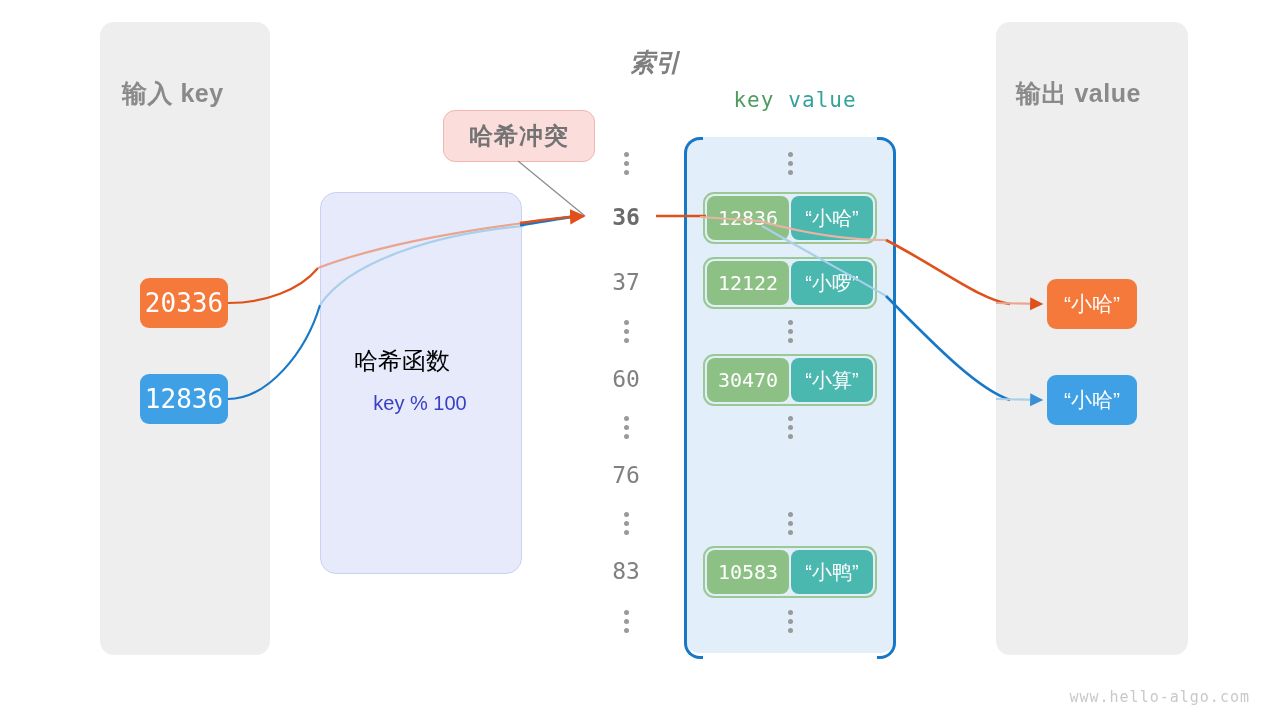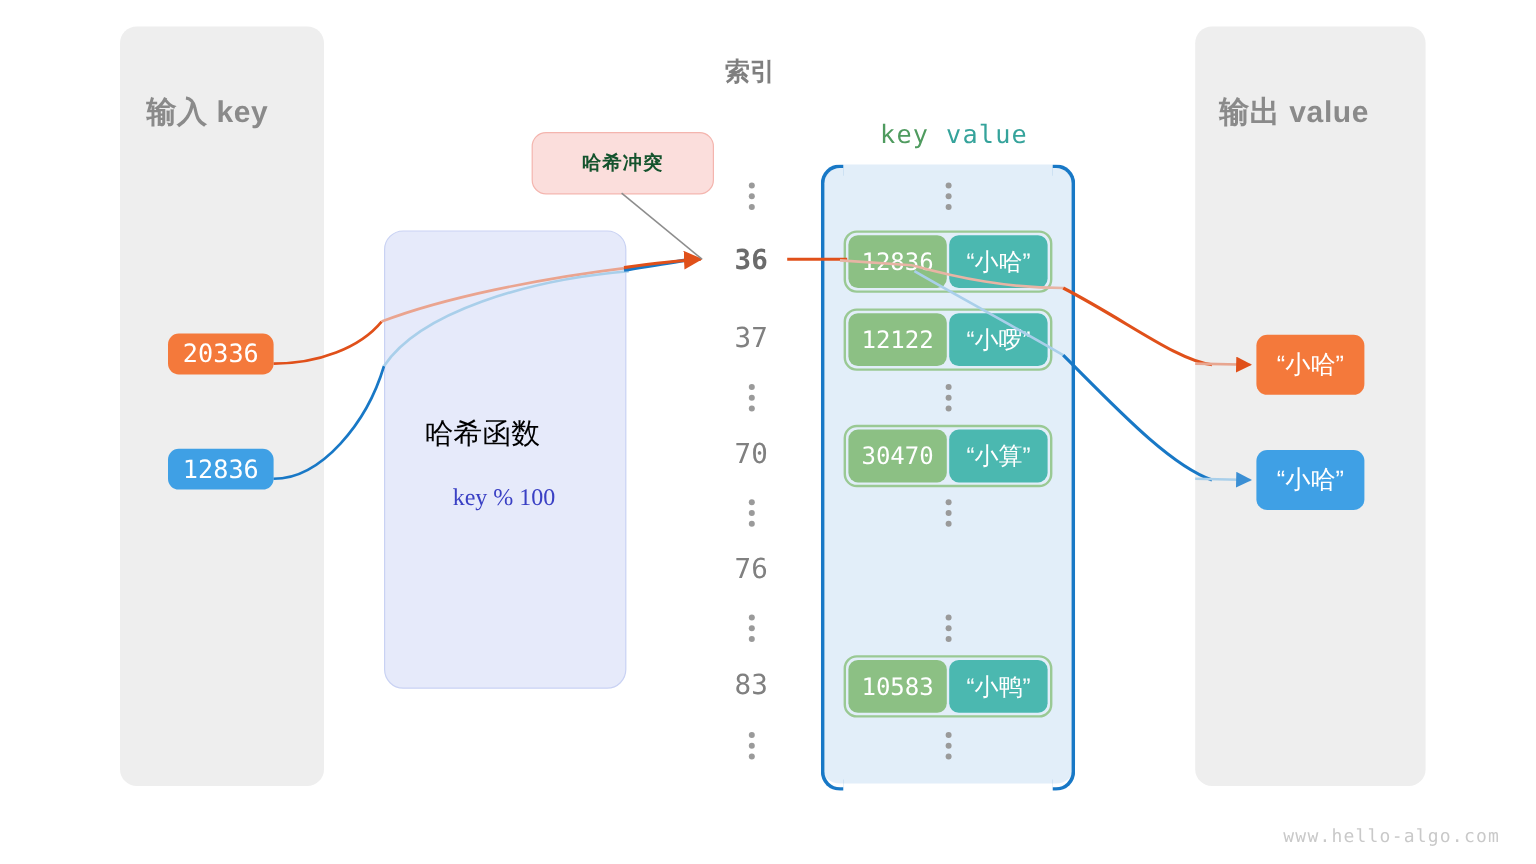--- a/index.html
+++ b/index.html
@@ -34,30 +34,31 @@
     white-space: nowrap;
     margin-top: 31px;
   }
   #title-input  { left: 122px; top: 46px; }
   #title-output { left: 1016px; top: 46px; }
 
   .col-title {
     position: absolute;
     color: #7f7f7f;
     font-weight: bold;
-    font-size: 21px;
+    font-size: 25px;
     white-space: nowrap;
-    text-align: center;
+    text-align: right;
+    font-style: italic;
   }
   #title-index { left: 570px; top: 46px; width: 110px; }
   #title-array { left: 718px; top: 46px; width: 140px; }
 
   #kv-header {
     position: absolute;
-    left: 700px; top: 100px; width: 190px;
+    left: 700px; top: 88px; width: 190px;
     text-align: center;
     color: #3f9e6a;
     font-family: "DejaVu Sans Mono", "Liberation Mono", monospace;
     font-size: 21px;
     letter-spacing: 1px;
   }
   #kv-header .kh { color: #4f9b5f; }
   #kv-header .vh { color: #35a39b; margin-left: 14px; }
 
   
@@ -74,48 +75,47 @@
     text-align: center;
     color: #000000;
     font-size: 24px;
     font-weight: 500;
   }
   #hash-formula {
     position: absolute;
     left: 320px; top: 392px; width: 200px;
     text-align: center;
     color: #3a40c4;
-    font-family: Liberation Serif, serif;
+    font-family: Liberation Sans, sans-serif;
     font-size: 20px;
-    margin-top: 12px;
   }
 
   
   #collision-badge {
     position: absolute;
     left: 443px; top: 110px; width: 150px; height: 50px;
     background: #fbdedc;
     border: 1.4px solid #f4b5ae;
     border-radius: 12px;
     display: flex; align-items: center; justify-content: center;
-    color: #14532d;
-    font-size: 16px;
+    color: #737373;
+    font-size: 24px;
     font-weight: bold;
     letter-spacing: 1px;
   }
 
   
   .key-chip {
     position: absolute;
-    width: 88px; height: 34px;
+    width: 88px; height: 50px;
     border-radius: 9px;
     display: flex; align-items: center; justify-content: center;
     color: #ffffff;
     font-family: "DejaVu Sans Mono", "Liberation Mono", monospace;
-    font-size: 21px;
+    font-size: 26px;
   }
   #key-0 { left: 140px; top: 278px; background: #f4793b; }
   #key-1 { left: 140px; top: 374px; background: #3fa0e5; }
 
   
   .val-chip {
     position: absolute;
     width: 90px; height: 50px;
     border-radius: 9px;
     display: flex; align-items: center; justify-content: center;
@@ -259,21 +259,21 @@
 
   <div id="array-box">
     <div class="bracket left"></div>
     <div class="bracket right"></div>
   </div>
 
   <div class="idx dots" style="top:152px"><span class="vdots"><i></i><i></i><i></i></span></div>
   <div class="idx bold" style="top:204px">36</div>
   <div class="idx" style="top:269px">37</div>
   <div class="idx dots" style="top:320px"><span class="vdots"><i></i><i></i><i></i></span></div>
-  <div class="idx" style="top:366px">70</div>
+  <div class="idx" style="top:366px">60</div>
   <div class="idx dots" style="top:416px"><span class="vdots"><i></i><i></i><i></i></span></div>
   <div class="idx" style="top:462px">76</div>
   <div class="idx dots" style="top:512px"><span class="vdots"><i></i><i></i><i></i></span></div>
   <div class="idx" style="top:558px">83</div>
   <div class="idx dots" style="top:610px"><span class="vdots"><i></i><i></i><i></i></span></div>
 
   <div class="arr-dots" style="top:152px"><span class="vdots"><i></i><i></i><i></i></span></div>
   <div class="arr-dots" style="top:320px"><span class="vdots"><i></i><i></i><i></i></span></div>
   <div class="arr-dots" style="top:416px"><span class="vdots"><i></i><i></i><i></i></span></div>
   <div class="arr-dots" style="top:512px"><span class="vdots"><i></i><i></i><i></i></span></div>

